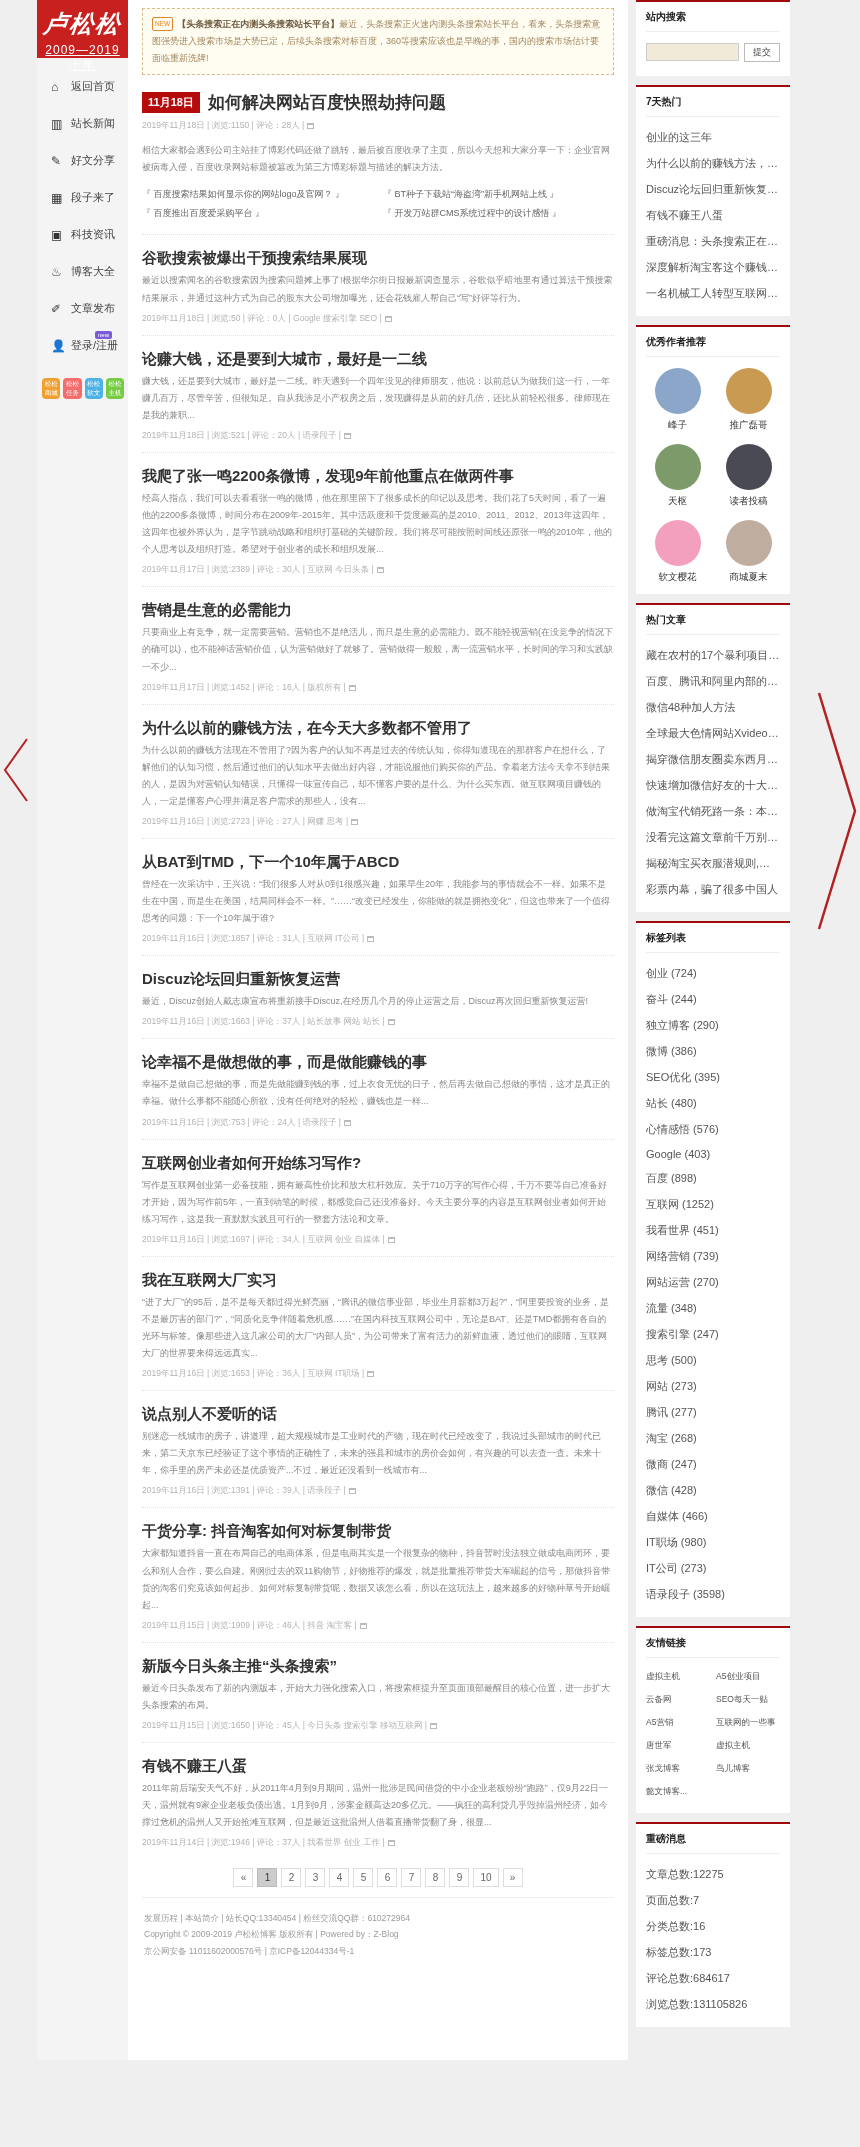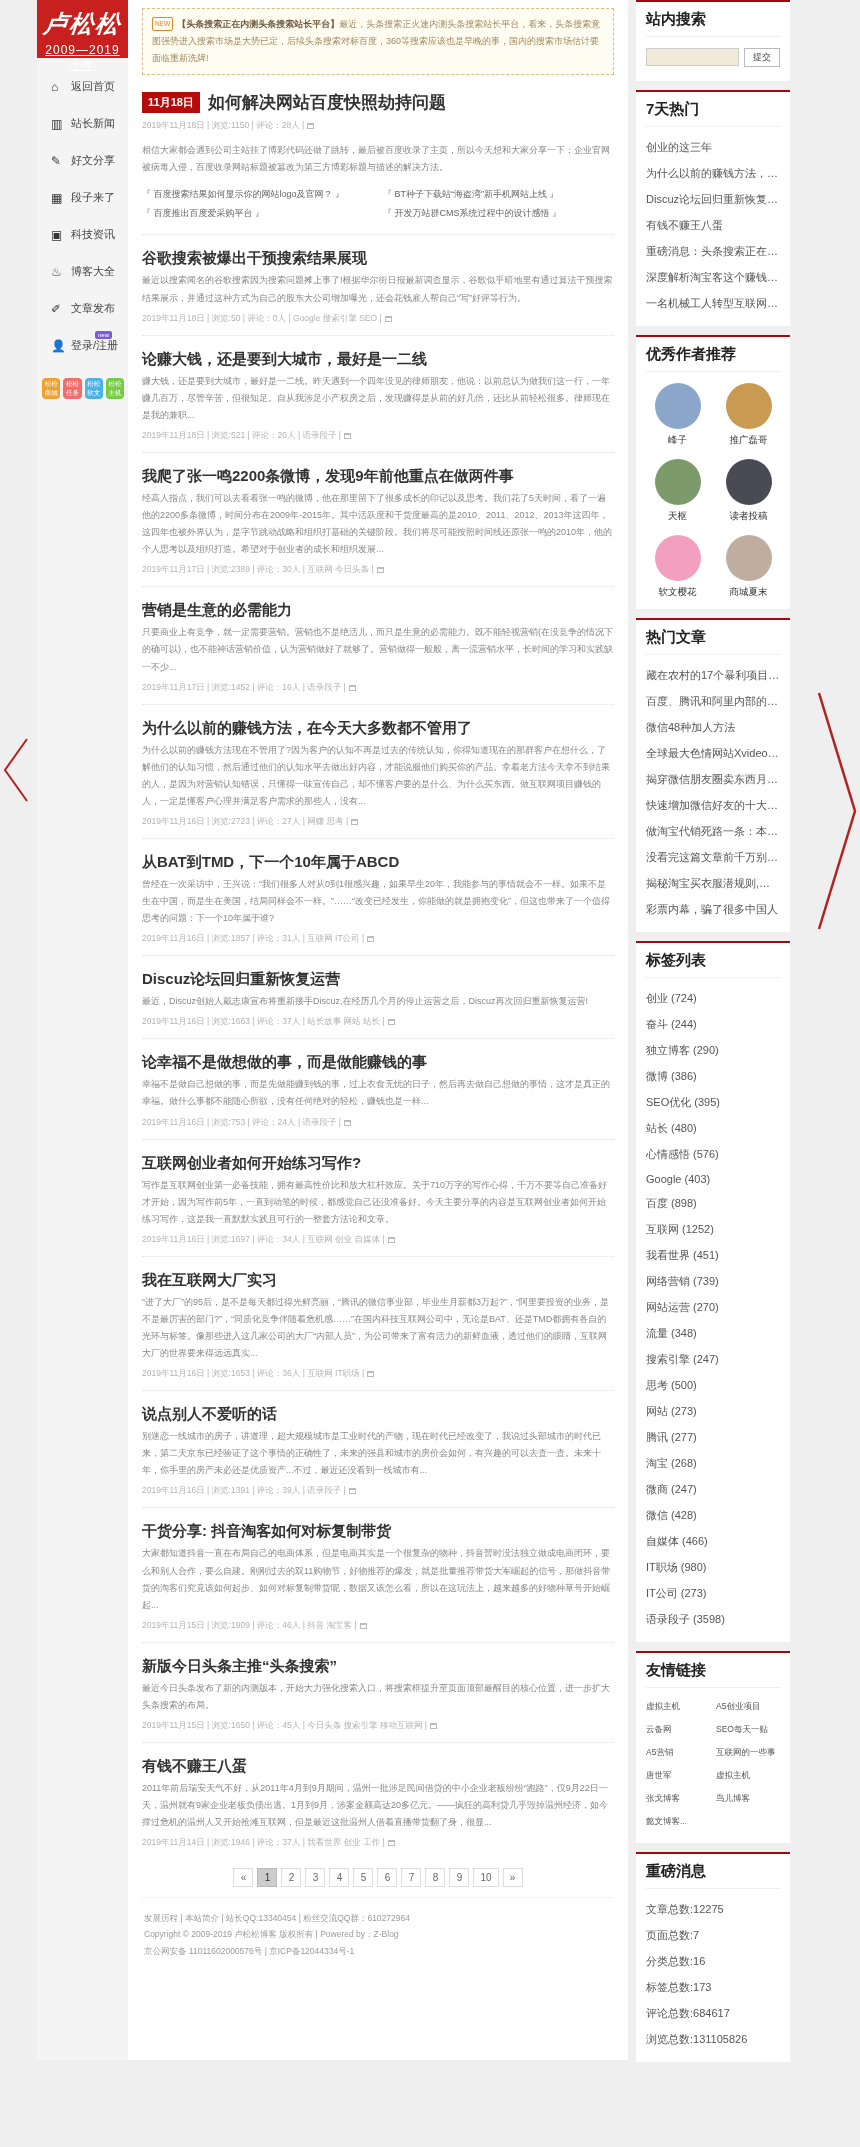--- a/index.html
+++ b/index.html
@@ -43,21 +43,21 @@
   .pagination { text-align:center; margin:18px 0 10px 0; }
   .pbtn { display:inline-block; min-width:20px; border:1px solid #ddd; background:#fff; color:#666;
           font-size:10px; padding:3px 6px; margin:0 2px; cursor:pointer; }
   .pbtn.active { background:#ccc; border-color:#bbb; color:#333; }
 
   .footer { border-top:1px solid #f0f0f0; padding:12px 0 26px 2px; font-size:8.5px; color:#9a9a9a; line-height:1.9; }
 
   
   .rightbar { width:154px; margin-left:8px; display:flex; flex-direction:column; gap:9px; }
   .box { background:#fff; border-top:2px solid #9e0b0f; padding:8px 10px 10px 10px; }
-  .box-title { font-size:15px; font-weight:bold; color:#222; padding-bottom:7px; border-bottom:1px solid #eee; margin-bottom:7px; }
+  .box-title { font-size:10px; font-weight:bold; color:#222; padding-bottom:7px; border-bottom:1px solid #eee; margin-bottom:7px; }
   .search-row { display:flex; gap:5px; padding:4px 0; }
   .search-input { flex:1; height:18px; background:#f2ead8; border:1px solid #ccc; min-width:0; }
   .search-btn { font-size:9px; border:1px solid #bbb; background:#fff; padding:2px 8px; color:#444; cursor:pointer; }
   .slist div { font-size:11px; color:#555; padding:5.5px 0; cursor:pointer; white-space:nowrap; overflow:hidden; text-overflow:ellipsis; }
   .authors { display:grid; grid-template-columns:1fr 1fr; gap:12px 8px; padding-top:4px; }
   .author { text-align:center; cursor:pointer; }
   .avatar { width:46px; height:46px; border-radius:50%; margin:0 auto; }
   .aname { font-size:9.5px; color:#333; margin-top:5px; }
   .linkgrid { display:grid; grid-template-columns:1fr 1fr; gap:0 6px; }
   .linkgrid div { font-size:8.5px; color:#555; padding:5.5px 0; cursor:pointer; white-space:nowrap; overflow:hidden; }
@@ -172,21 +172,21 @@
         <div class="meta"><span>2019年11月18日 | 浏览:521 | 评论：20人 | 语录段子 |</span><span class="expand-icon"></span></div>
       </article>
         <article class="post">
         <h2>我爬了张一鸣2200条微博，发现9年前他重点在做两件事</h2>
         <p class="abody">经高人指点，我们可以去看看张一鸣的微博，他在那里留下了很多成长的印记以及思考。我们花了5天时间，看了一遍他的2200多条微博，时间分布在2009年-2015年。其中活跃度和干货度最高的是2010、2011、2012、2013年这四年，这四年也被外界认为，是字节跳动战略和组织打基础的关键阶段。我们将尽可能按照时间线还原张一鸣的2010年，他的个人思考以及组织打造。希望对于创业者的成长和组织发展...</p>
         <div class="meta"><span>2019年11月17日 | 浏览:2389 | 评论：30人 | 互联网 今日头条 |</span><span class="expand-icon"></span></div>
       </article>
         <article class="post">
         <h2>营销是生意的必需能力</h2>
         <p class="abody">只要商业上有竞争，就一定需要营销。营销也不是绝活儿，而只是生意的必需能力。既不能轻视营销(在没竞争的情况下的确可以)，也不能神话营销价值，认为营销做好了就够了。营销做得一般般，离一流营销水平，长时间的学习和实践缺一不少...</p>
-        <div class="meta"><span>2019年11月17日 | 浏览:1452 | 评论：16人 | 语录段子 |</span><span class="expand-icon"></span></div>
+        <div class="meta"><span>2019年11月17日 | 浏览:1452 | 评论：16人 | 版权所有 |</span><span class="expand-icon"></span></div>
       </article>
         <article class="post">
         <h2>为什么以前的赚钱方法，在今天大多数都不管用了</h2>
         <p class="abody">为什么以前的赚钱方法现在不管用了?因为客户的认知不再是过去的传统认知，你得知道现在的那群客户在想什么，了解他们的认知习惯，然后通过他们的认知水平去做出好内容，才能说服他们购买你的产品。拿着老方法今天拿不到结果的人，是因为对营销认知错误，只懂得一味宣传自己，却不懂客户要的是什么、为什么买东西。做互联网项目赚钱的人，一定是懂客户心理并满足客户需求的那些人，没有...</p>
         <div class="meta"><span>2019年11月16日 | 浏览:2723 | 评论：27人 | 网赚 思考 |</span><span class="expand-icon"></span></div>
       </article>
         <article class="post">
         <h2>从BAT到TMD，下一个10年属于ABCD</h2>
         <p class="abody">曾经在一次采访中，王兴说：“我们很多人对从0到1很感兴趣，如果早生20年，我能参与的事情就会不一样。如果不是生在中国，而是生在美国，结局同样会不一样。”……“改变已经发生，你能做的就是拥抱变化”，但这也带来了一个值得思考的问题：下一个10年属于谁?</p>
         <div class="meta"><span>2019年11月16日 | 浏览:1857 | 评论：31人 | 互联网 IT公司 |</span><span class="expand-icon"></span></div>

